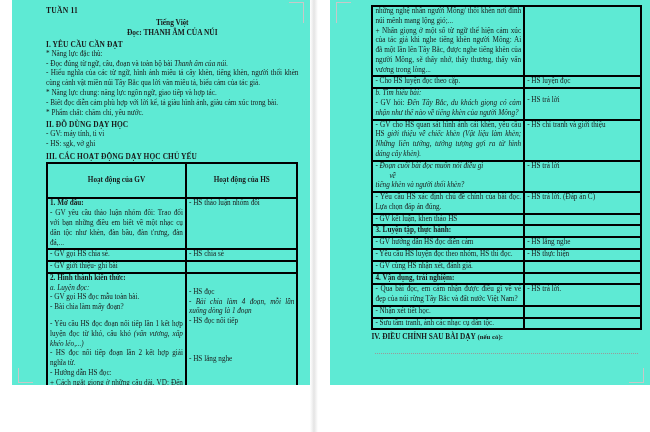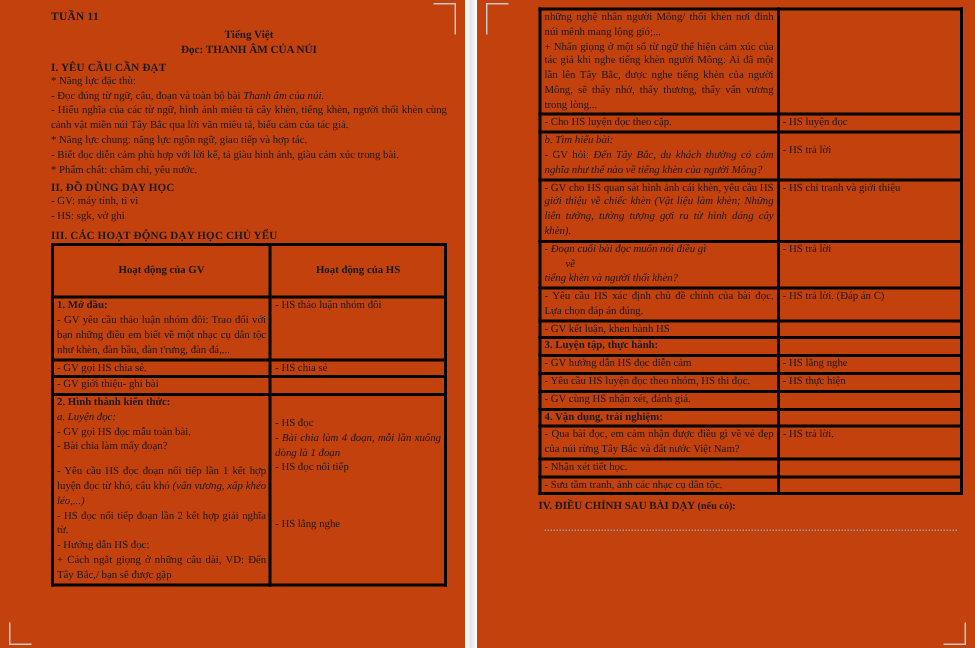--- a/index.html
+++ b/index.html
@@ -19,24 +19,25 @@
     position: relative;
     width: 650px;
     height: 432px;
     background: #ffffff;
     display: flex;
   }
 
   
   .page {
     position: relative;
-    background: #c2410c;
-    height: 432px;
+    background: #5eead4;
+    height: 385px;
     box-sizing: border-box;
     overflow: hidden;
+    margin-left: 12px;
   }
   .page-left {
     width: 310px;
     padding: 4px 12px 0 34px;
   }
   .page-right {
     width: 332px;
     padding: 4px 8px 0 41px;
   }
 
@@ -252,21 +253,21 @@
             <td>
               <p class="cellp line"><span>- Cho HS luyện đọc theo cặp.</span></p>
             </td>
             <td>
               <p class="cellp line"><span>- HS luyện đọc</span></p>
             </td>
           </tr>
           <tr>
             <td>
               <p class="cellp line it"><span>b. Tìm hiểu bài:</span></p>
-              <p class="cellp line"><span>- GV hỏi: </span><span class="it">Đến Tây Bắc, du khách thường có cảm nghĩa như thế nào về tiếng khèn của người Mông?</span></p>
+              <p class="cellp line"><span>- GV hỏi: </span><span class="it">Đến Tây Bắc, du khách giọng có cảm nhận như thế nào về tiếng khèn của người Mông?</span></p>
             </td>
             <td>
               <div class="gapline"></div>
               <p class="cellp line"><span>- HS trả lời</span></p>
             </td>
           </tr>
           <tr>
             <td>
               <p class="cellp line"><span>- GV cho HS quan sát hình ảnh cái khèn, yêu cầu HS </span><span class="it">giới thiệu về chiếc khèn (Vật liệu làm khèn; Những liên tưởng, tưởng tượng gợi ra từ hình dáng cây khèn).</span></p>
             </td>
@@ -287,21 +288,21 @@
           <tr>
             <td>
               <p class="cellp line"><span>- Yêu cầu HS xác định chủ đề chính của bài đọc. Lựa chọn đáp án đúng.</span></p>
             </td>
             <td>
               <p class="cellp line"><span>- HS trả lời. (Đáp án C)</span></p>
             </td>
           </tr>
           <tr>
             <td>
-              <p class="cellp line"><span>- GV kết luận, khen hành HS</span></p>
+              <p class="cellp line"><span>- GV kết luận, khen thảo HS</span></p>
             </td>
             <td></td>
           </tr>
           <tr>
             <td>
               <p class="cellp line bd"><span>3. Luyện tập, thực hành:</span></p>
             </td>
             <td></td>
           </tr>
           <tr>

